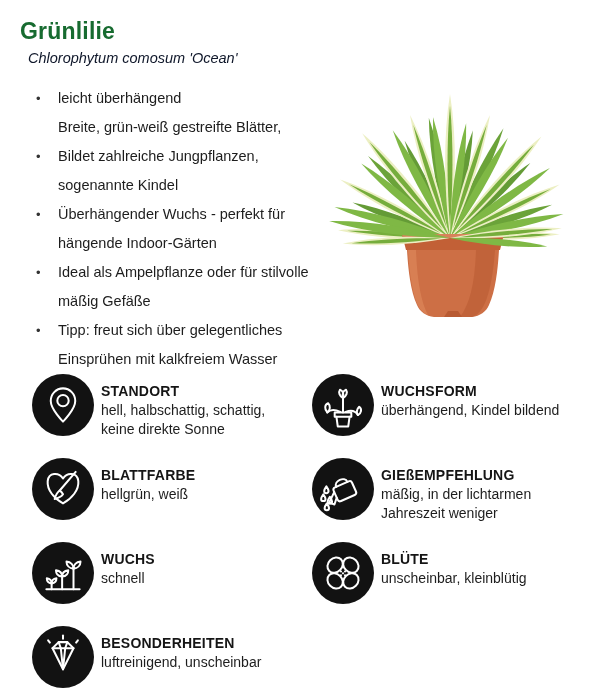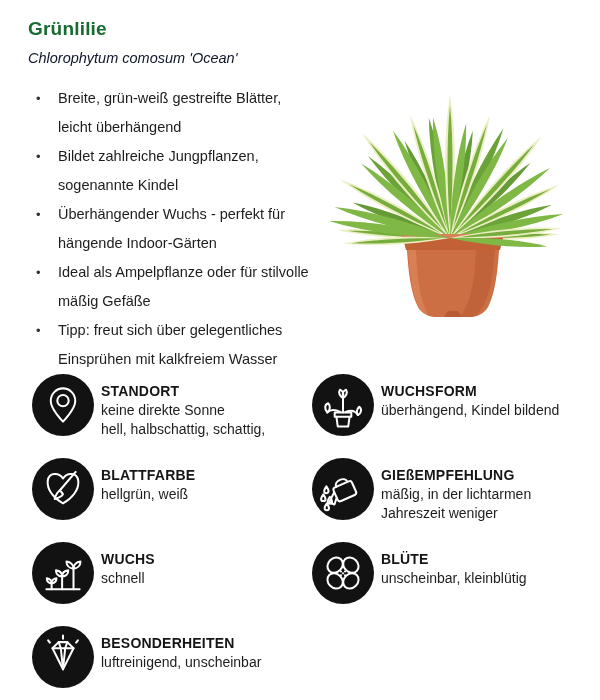--- a/index.html
+++ b/index.html
@@ -2,22 +2,22 @@
 <html><head>
 <meta charset="utf-8">
 <style>
   html,body{margin:0;padding:0;}
   body{
     width:600px;height:700px;position:relative;overflow:hidden;
     background:#ffffff;color:#1d1d1d;
     font-family:"Liberation Sans", sans-serif;
   }
   .page-title{
-    position:absolute;left:28px;top:18px;
-    font-size:19px;font-weight:bold;color:#176b30;letter-spacing:.2px;
+    position:absolute;left:20px;top:18px;
+    font-size:23px;font-weight:bold;color:#176b30;letter-spacing:.2px;
   }
   .subtitle{
     position:absolute;left:28px;top:50px;
     font-size:14.5px;font-style:italic;color:#0f172a;
   }
   .bullet-list{
     position:absolute;left:30px;top:84px;width:300px;
     margin:0;padding:0;list-style:none;
   }
   .bullet-list li{
@@ -51,22 +51,22 @@
 </style>
 </head>
 <body>
 
 <div class="page-title">Grünlilie</div>
 <div class="subtitle">Chlorophytum comosum 'Ocean'</div>
 
 <ul class="bullet-list">
   <li>
       <span class="dot">•</span>
+      <span class="bl">leicht überhängend</span>
       <span class="bl">Breite, grün-weiß gestreifte Blätter,</span>
-      <span class="bl">leicht überhängend</span>
     </li>
   <li>
       <span class="dot">•</span>
       <span class="bl">Bildet zahlreiche Jungpflanzen,</span>
       <span class="bl">sogenannte Kindel</span>
     </li>
   <li>
       <span class="dot">•</span>
       <span class="bl">Überhängender Wuchs - perfekt für</span>
       <span class="bl">hängende Indoor-Gärten</span>
@@ -177,22 +177,22 @@
   <div class="attr-item">
     <span class="attr-icon">
       <svg viewBox="0 0 64 64">
         <path d="M32 13 C 24 13 18 19.5 18 27.5 C 18 37 32 51 32 51 C 32 51 46 37 46 27.5 C 46 19.5 40 13 32 13 Z"></path>
         <circle cx="32" cy="27" r="6.5"></circle>
       </svg>
     </span>
     <span class="attr-text">
       <span class="attr-label">STANDORT</span>
       <span class="attr-value">
-        <span>keine direkte Sonne</span>
-          <span>hell, halbschattig, schattig,</span>
+        <span>hell, halbschattig, schattig,</span>
+          <span>keine direkte Sonne</span>
       </span>
     </span>
   </div>
 
   <div class="attr-item">
     <span class="attr-icon">
       <svg viewBox="0 0 64 64">
         <path d="M22.5 40.5 L41.5 40.5 L41.5 45.5 L22.5 45.5 Z"></path>
         <path d="M24.5 45.5 L26 56.5 L38 56.5 L39.5 45.5"></path>
         <path d="M32 40.5 L32 24"></path>

